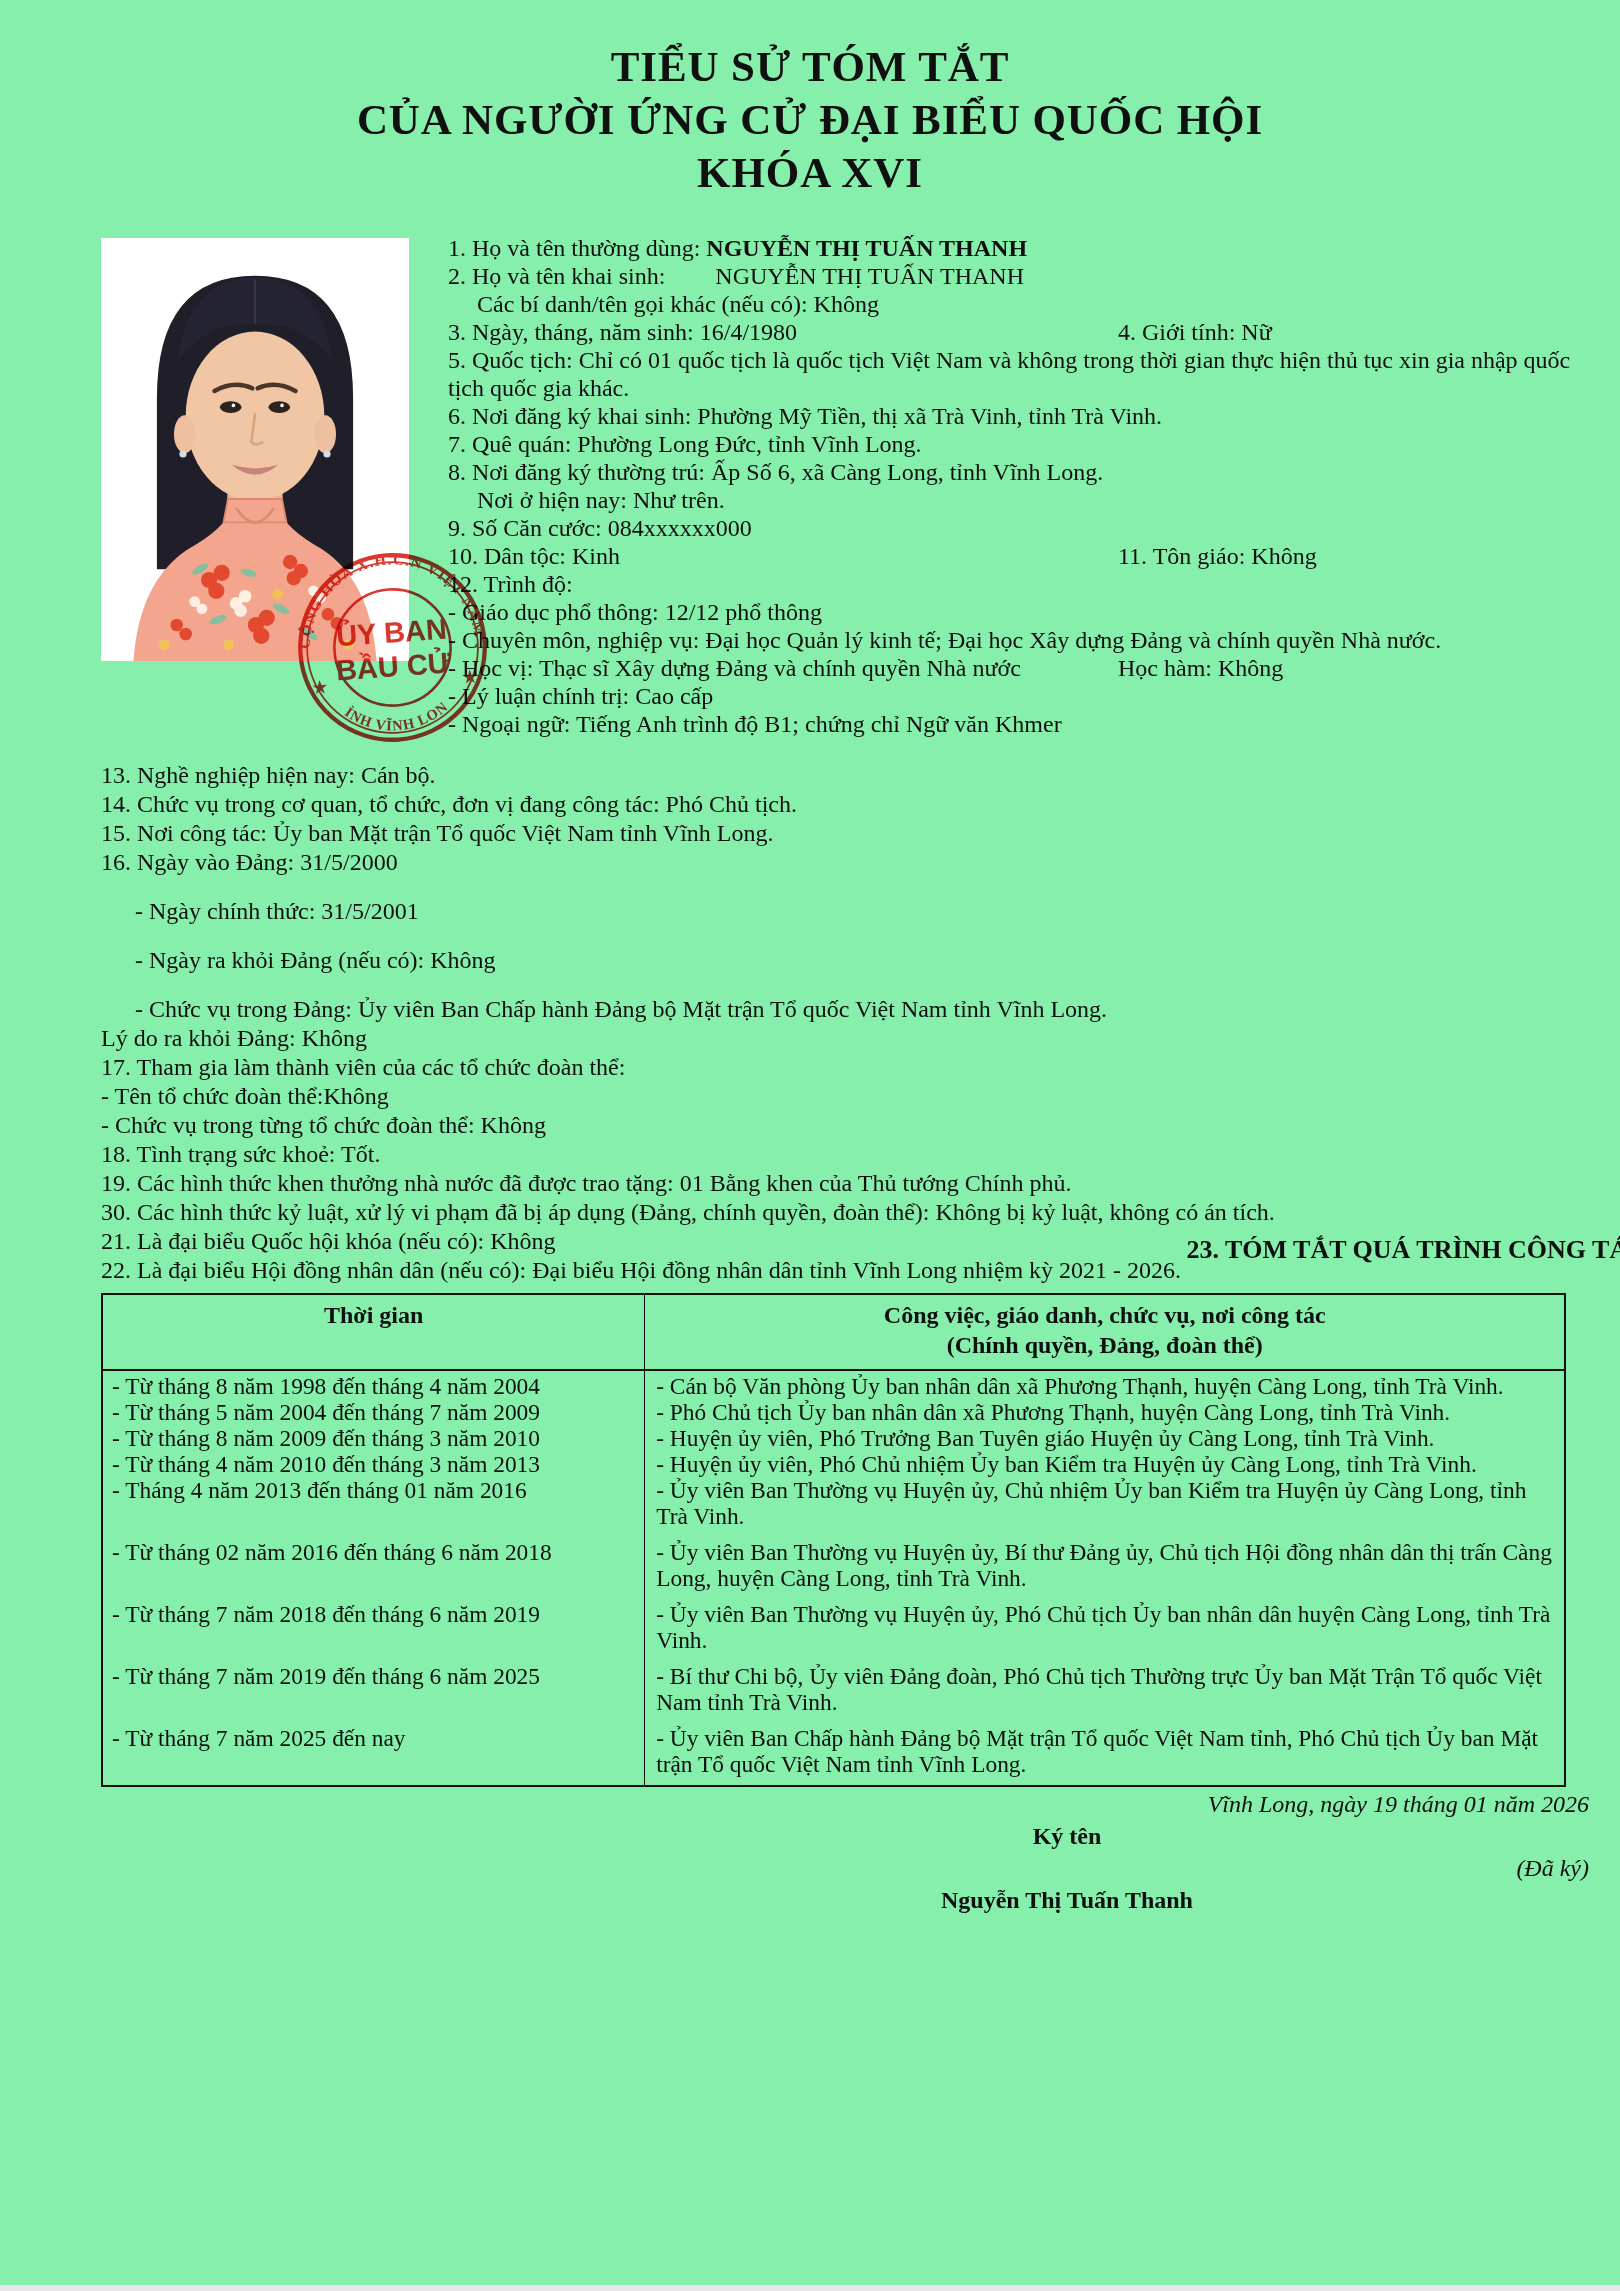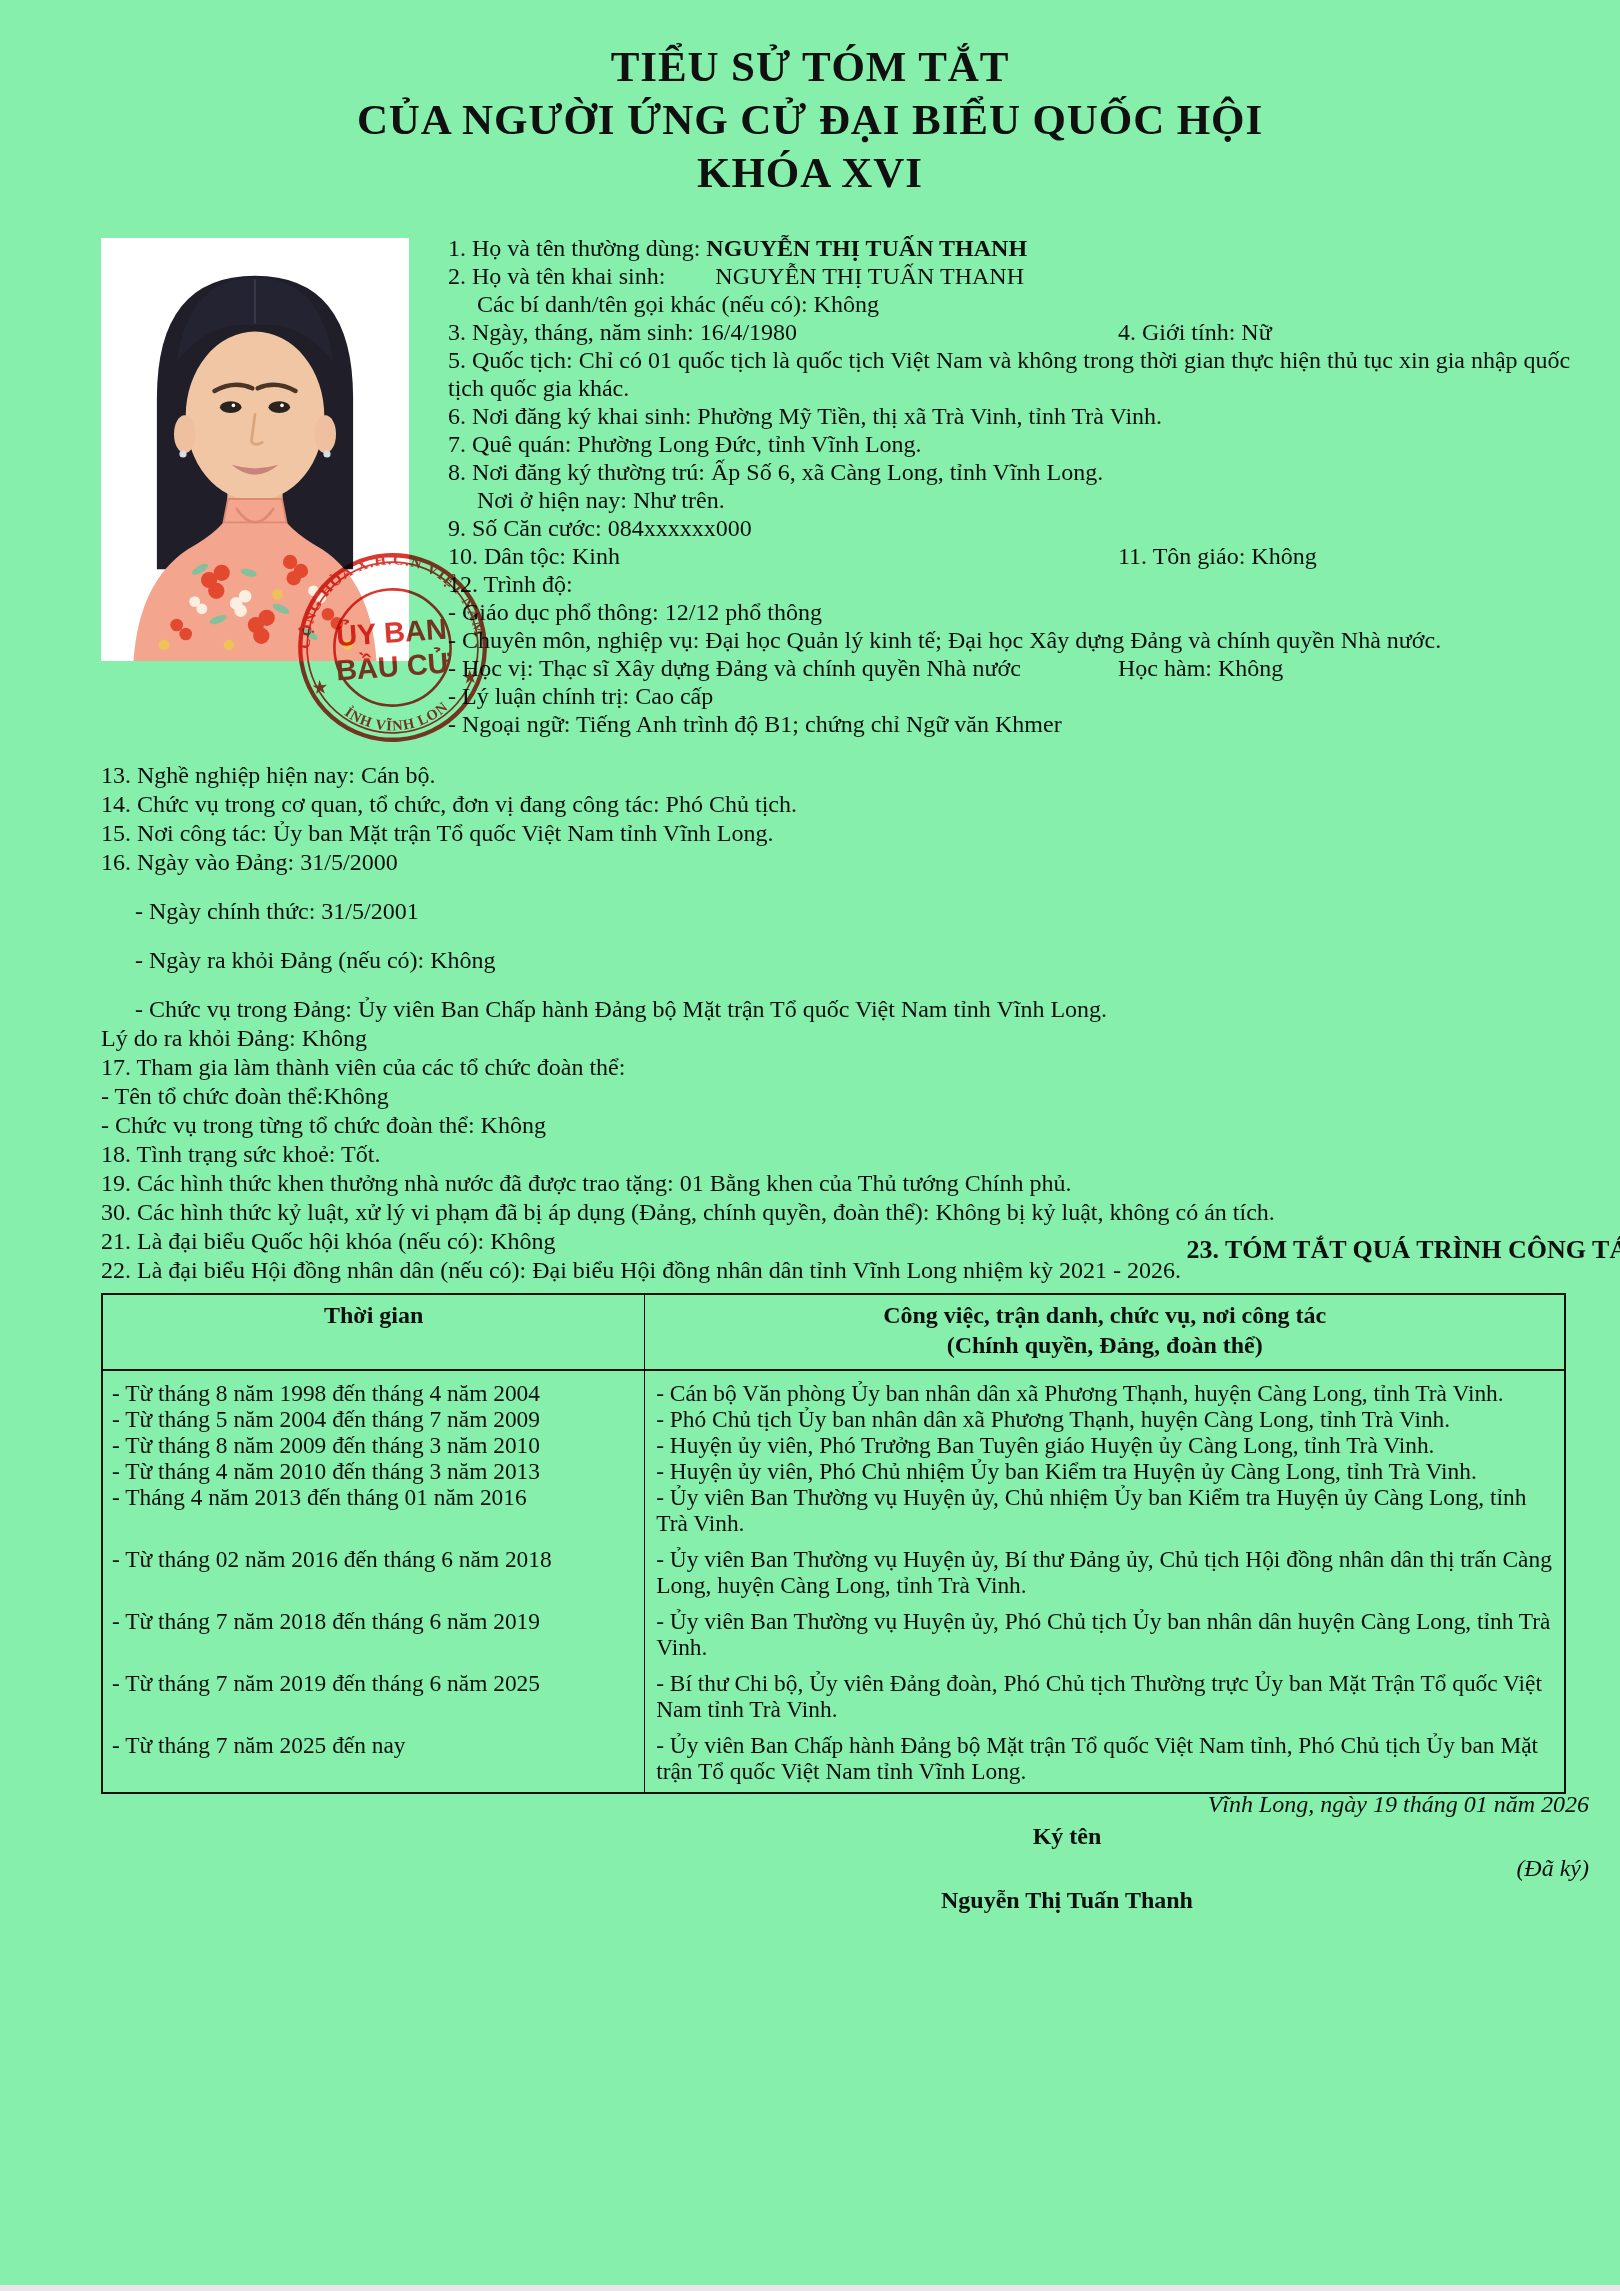--- a/index.html
+++ b/index.html
@@ -56,21 +56,21 @@
     border-bottom:2.7px solid #111; vertical-align:top;
     font-weight:bold; font-size:24px; line-height:30px;
     text-align:center; padding:5.4px 7.2px 9px;
   }
   .career-table th.c-time{width:527px;}
   .career-table th.c-work{border-left:1.8px solid #111;}
   .career-table td{
     vertical-align:top; padding:0 9px;
   }
   .career-table td.w{border-left:1.8px solid #111; padding-left:10.8px;}
-  .career-table tbody tr:first-child td{padding-top:9px;}
+  .career-table tbody tr:first-child td{padding-top:2px;}
   .career-table tbody tr:last-child td{padding-bottom:7.2px;}
   .career-table tr.gap td{padding-bottom:10px;}
   
   .sig{
     position:absolute; left:545px; top:1788px; width:1044px;
     text-align:center; font-size:24px; line-height:32px;
   }
   .sig .it{font-style:italic;text-align:right;}
   .sig .bd{font-weight:bold;}
   
@@ -203,21 +203,21 @@
     <div class="line">22. Là đại biểu Hội đồng nhân dân (nếu có): Đại biểu Hội đồng nhân dân tỉnh Vĩnh Long nhiệm kỳ 2021 - 2026.</div>
   </div>
 
   <div class="career-heading">23. TÓM TẮT QUÁ TRÌNH CÔNG TÁC</div>
 
   <table class="career-table">
     <thead>
       <tr>
         <th class="c-time">Thời gian</th>
         <th class="c-work">
-          <div>Công việc, trận danh, chức vụ, nơi công tác</div>
+          <div>Công việc, giáo danh, chức vụ, nơi công tác</div>
           <div>(Chính quyền, Đảng, đoàn thể)</div>
         </th>
       </tr>
     </thead>
     <tbody>
       <tr>
           <td class="t">- Từ tháng 8 năm 1998 đến tháng 4 năm 2004</td>
           <td class="w">- Cán bộ Văn phòng Ủy ban nhân dân xã Phương Thạnh, huyện Càng Long, tỉnh Trà Vinh.</td>
         </tr>
       <tr>

